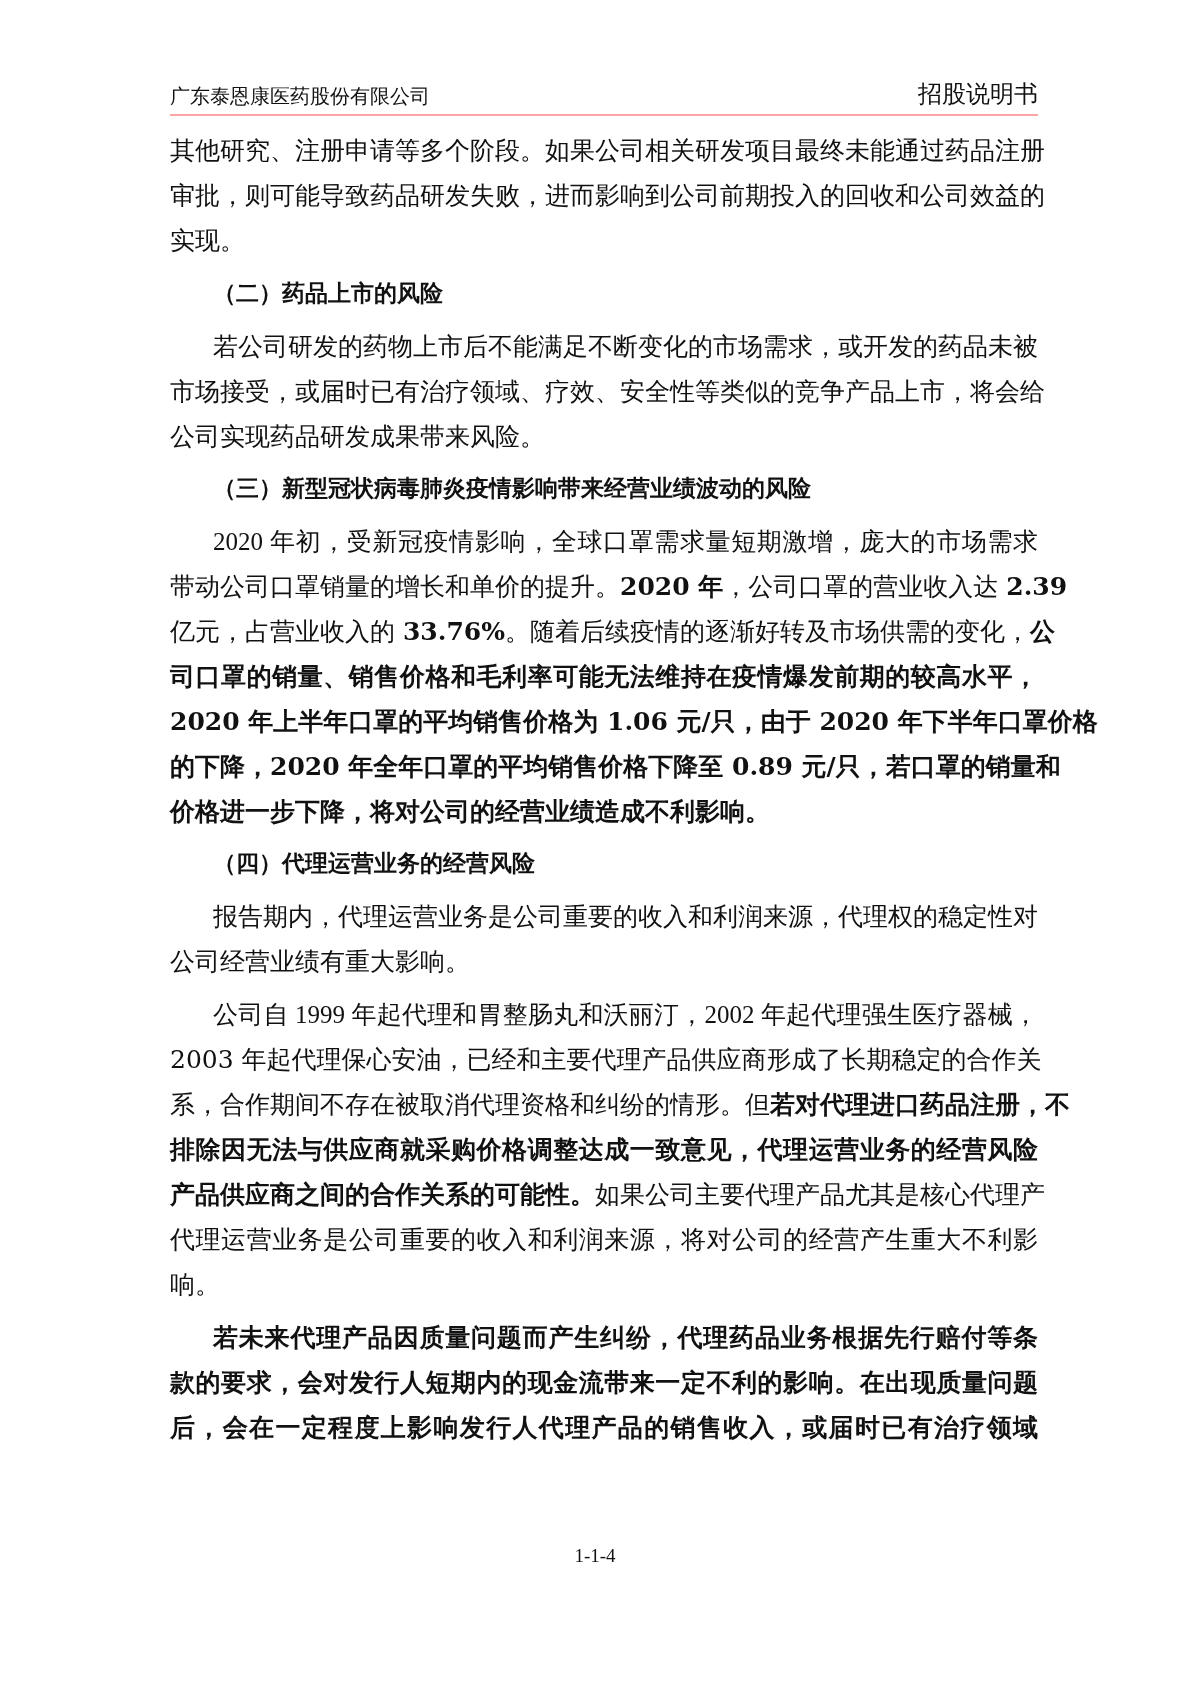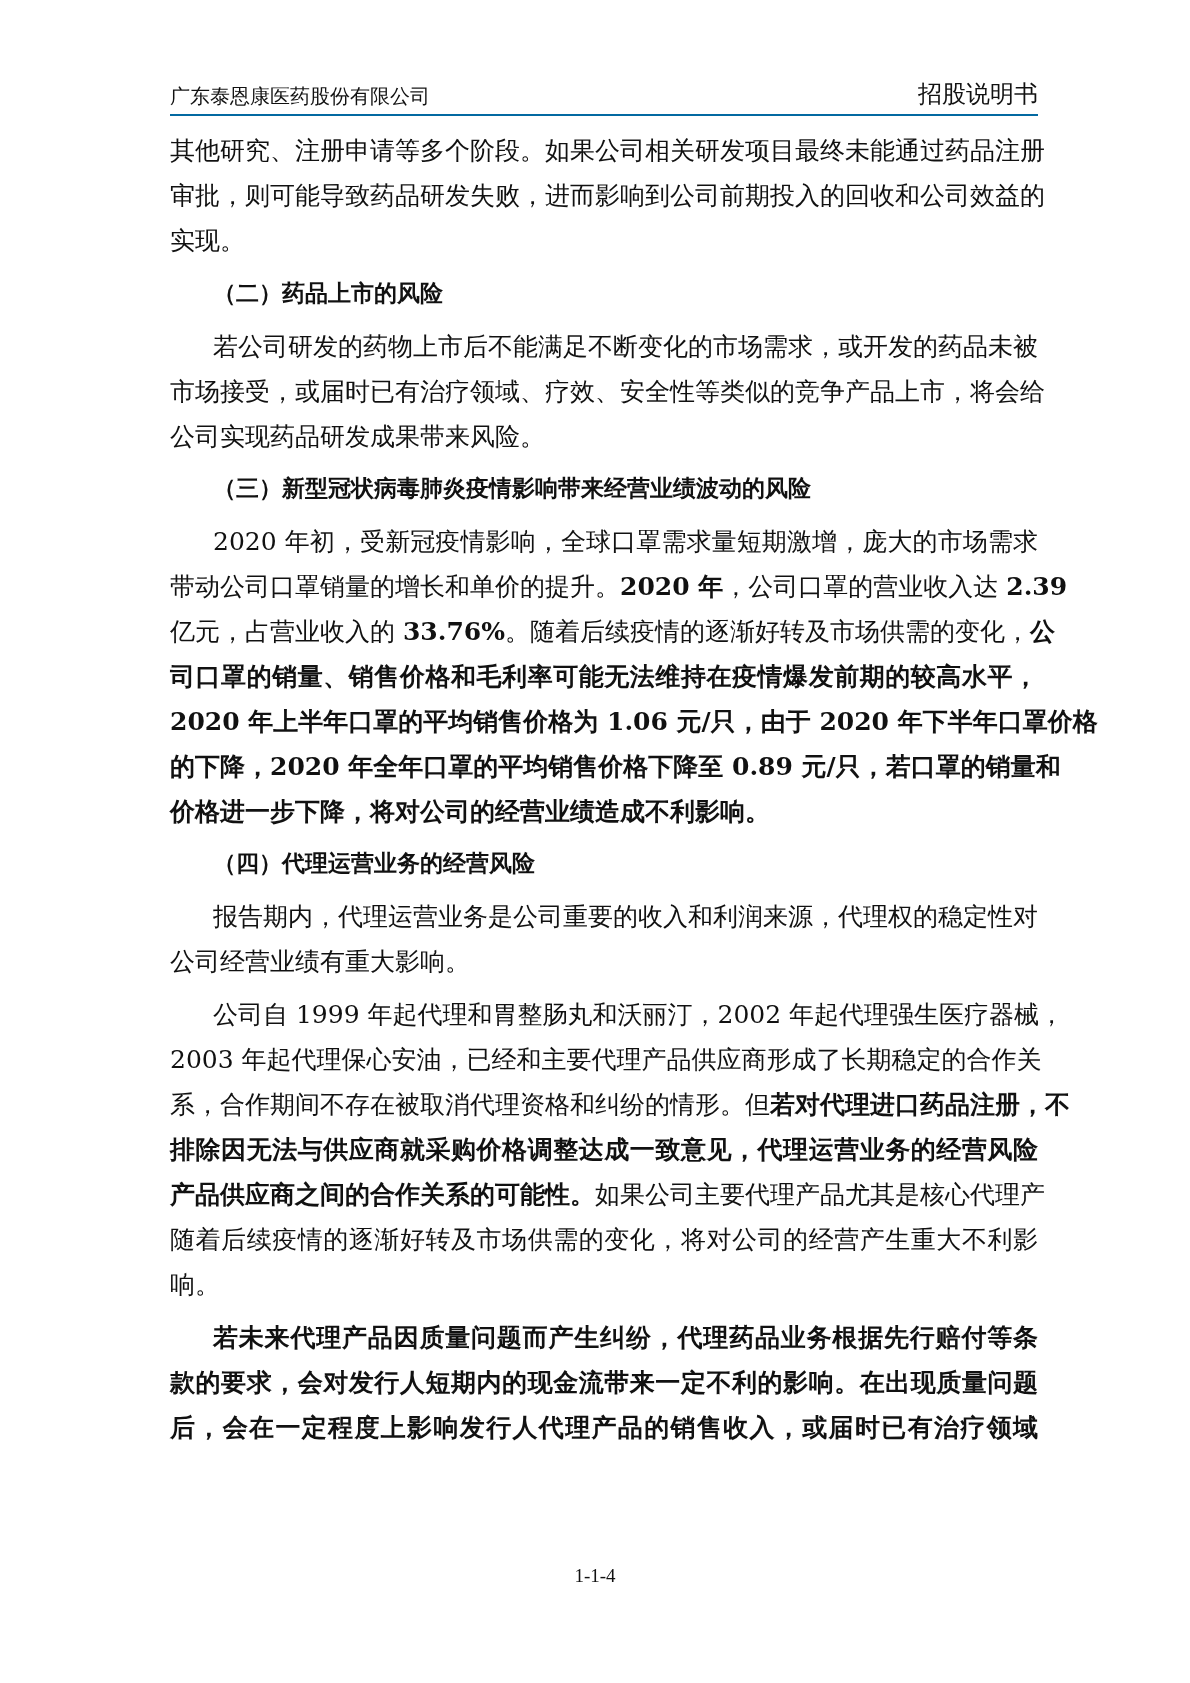--- a/index.html
+++ b/index.html
@@ -1,29 +1,29 @@
 <!DOCTYPE html>
 <html><head>
 <meta charset="utf-8">
 <style>
   html, body { margin:0; padding:0; background:#ffffff; }
   body { width:1190px; height:1683px; position:relative; overflow:hidden;
          font-family:"DejaVu Serif","Liberation Serif",serif; color:#111; }
   .header { position:absolute; left:170px; top:82px; width:868px; height:32px;
-            border-bottom:2px solid #0369a1;text-align:right; }
+            border-bottom:2px solid #fca5a5;text-align:right; }
   .header .left { position:absolute; left:0; bottom:4px; font-size:20px; letter-spacing:0px; }
   .header .right { position:absolute; right:0; bottom:4px; font-size:24px; }
   .line { position:absolute; left:170px; width:868px; font-size:25px; height:30px; line-height:30px;
           white-space:nowrap; }
   .justify { text-align:justify; text-align-last:justify; }
-  .indent { left:213px; width:825px; }
+  .indent { left:213px; width:825px;font-family:Liberation Serif, serif; }
   .h { font-weight:bold; font-family:"DejaVu Sans","Liberation Sans",sans-serif; font-size:23px; }
   .b { font-weight:bold; }
   .footer { position:absolute; left:0; width:1190px; top:1545px; text-align:center; font-size:19px;
-            font-family:"Liberation Serif","DejaVu Serif",serif;margin-top:20px; }
+            font-family:"Liberation Serif","DejaVu Serif",serif; }
 </style>
 </head>
 <body>
 
 <div class="header">
   <span class="left">广东泰恩康医药股份有限公司</span>
   <span class="right">招股说明书</span>
 </div>
 
 <div class="line justify" style="top:136px">其他研究、注册申请等多个阶段。如果公司相关研发项目最终未能通过药品注册</div>
@@ -46,20 +46,20 @@
 
 <div class="line h indent" style="top:848px;left:213px">（四）代理运营业务的经营风险</div>
 <div class="line justify indent" style="top:902px">报告期内，代理运营业务是公司重要的收入和利润来源，代理权的稳定性对</div>
 <div class="line" style="top:947px">公司经营业绩有重大影响。</div>
 
 <div class="line justify indent" style="top:1000px">公司自 1999 年起代理和胃整肠丸和沃丽汀，2002 年起代理强生医疗器械，</div>
 <div class="line justify" style="top:1045px">2003 年起代理保心安油，已经和主要代理产品供应商形成了长期稳定的合作关</div>
 <div class="line justify" style="top:1090px"><span>系，合作期间不存在被取消代理资格和纠纷的情形。但</span><span class="b">若对代理进口药品注册，不</span></div>
 <div class="line justify b" style="top:1135px">排除因无法与供应商就采购价格调整达成一致意见，代理运营业务的经营风险</div>
 <div class="line justify" style="top:1180px"><span class="b">产品供应商之间的合作关系的可能性。</span><span>如果公司主要代理产品尤其是核心代理产</span></div>
-<div class="line justify" style="top:1225px">随着后续疫情的逐渐好转及市场供需的变化，将对公司的经营产生重大不利影</div>
+<div class="line justify" style="top:1225px">代理运营业务是公司重要的收入和利润来源，将对公司的经营产生重大不利影</div>
 <div class="line" style="top:1270px">响。</div>
 
 <div class="line justify indent b" style="top:1323px">若未来代理产品因质量问题而产生纠纷，代理药品业务根据先行赔付等条</div>
 <div class="line justify b" style="top:1368px">款的要求，会对发行人短期内的现金流带来一定不利的影响。在出现质量问题</div>
 <div class="line justify b" style="top:1413px">后，会在一定程度上影响发行人代理产品的销售收入，或届时已有治疗领域</div>
 
 <div class="footer">1-1-4</div>
 
 </body></html>

